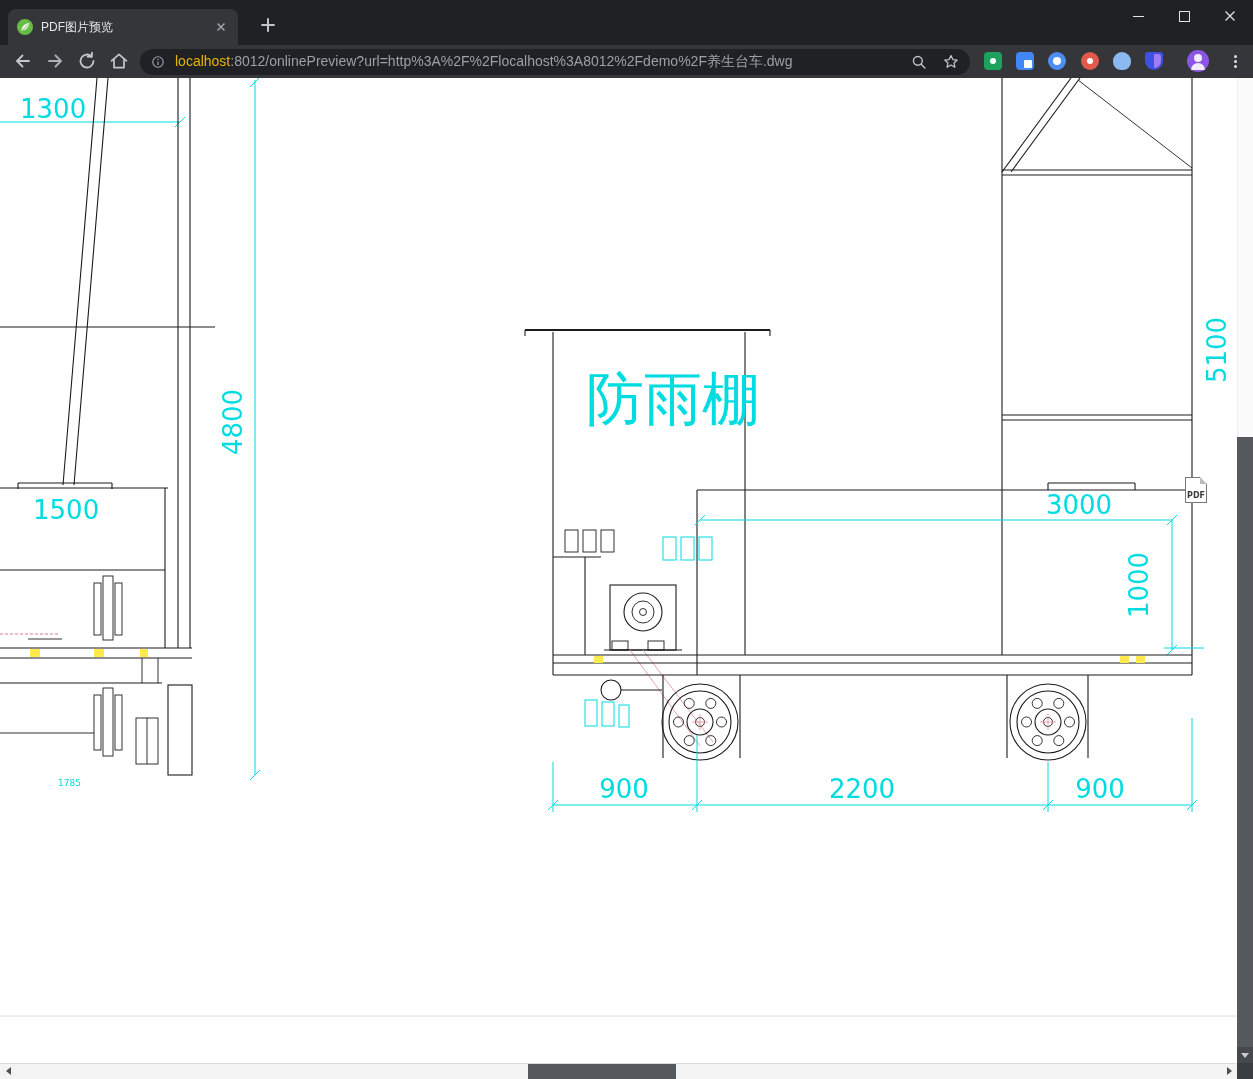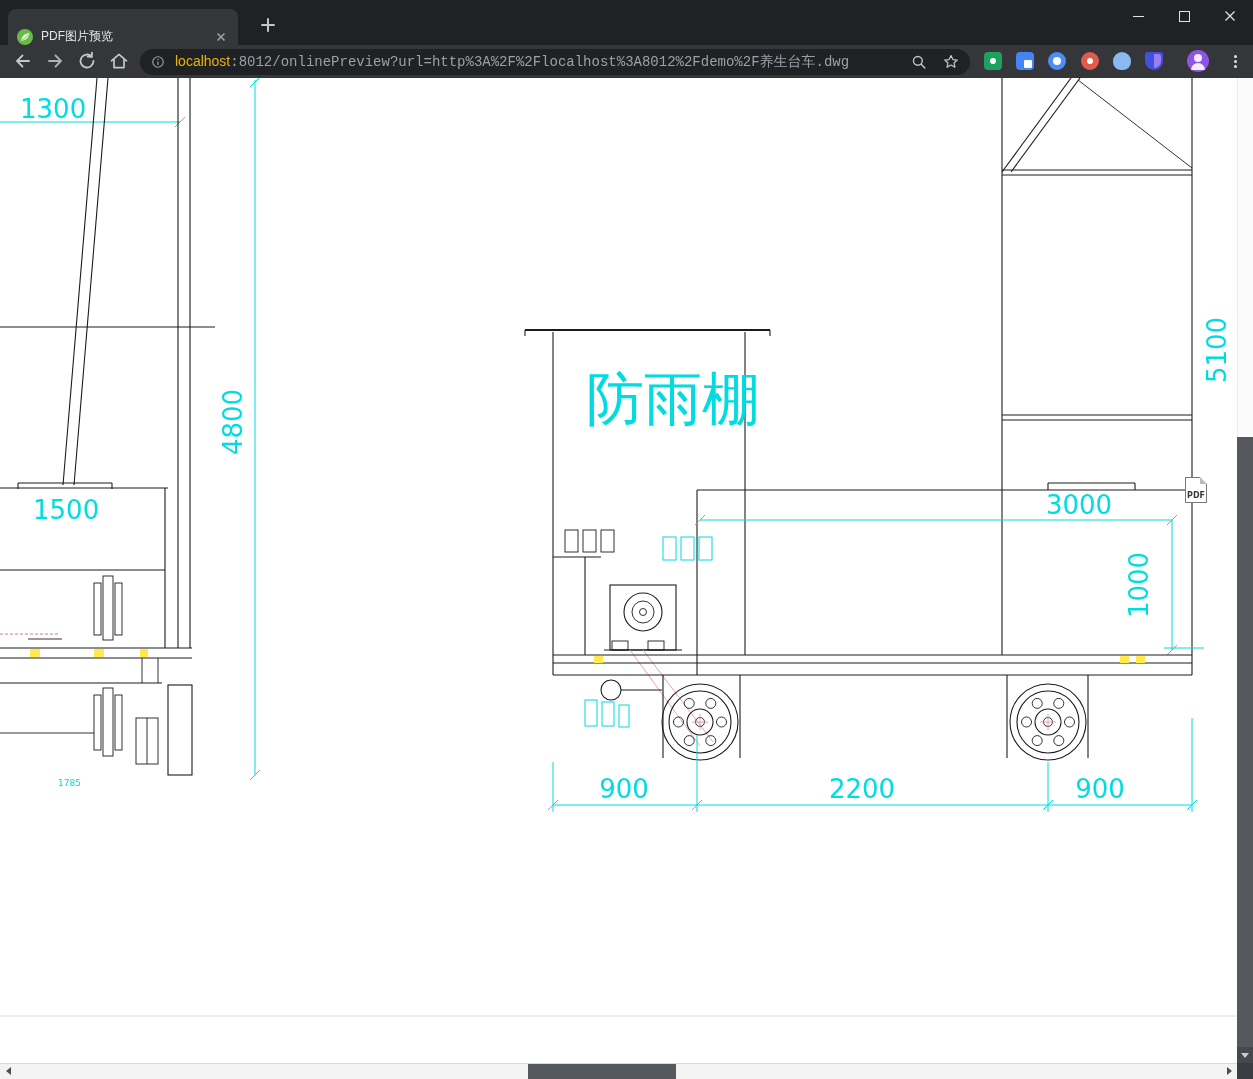--- a/index.html
+++ b/index.html
@@ -1,39 +1,39 @@
 <!DOCTYPE html>
 <html><head>
 <meta charset="utf-8">
 <style>
   html,body{margin:0;padding:0;background:#fff;font-family:"Liberation Sans",sans-serif;}
   .browser{position:relative;width:1253px;height:1079px;background:#fff;overflow:hidden;}
 
   
   .titlebar{position:absolute;left:0;top:0;width:1253px;height:45px;background:#202124;}
   .tab{position:absolute;left:8px;top:9px;width:230px;height:36px;background:#35363a;
-       border-radius:8px 8px 0 0;display:flex;align-items:flex-end;gap:8px;padding:0 9px;box-sizing:border-box;}
+       border-radius:8px 8px 0 0;display:flex;align-items:center;gap:8px;padding:0 9px;box-sizing:border-box;}
   .tab-title{flex:1;font-size:12px;color:#e4e6e9;white-space:nowrap;overflow:hidden;}
   .icon16{width:16px;height:16px;flex:0 0 auto;}
   .newtab{position:absolute;left:256px;top:13px;width:24px;height:24px;}
   .plus-h{position:absolute;left:5px;top:11px;width:14px;height:2px;background:#c2c5c9;border-radius:1px;}
   .plus-v{position:absolute;left:11px;top:5px;width:2px;height:14px;background:#c2c5c9;border-radius:1px;}
   .wincontrols{position:absolute;right:0;top:0;height:32px;display:flex;}
   .wc{width:46px;height:32px;display:flex;align-items:center;justify-content:center;}
   .wc-min{width:11px;height:1px;background:#e0e2e5;}
   .wc-max{width:9px;height:9px;border:1px solid #e0e2e5;}
 
   
   .navbar{position:absolute;left:0;top:45px;width:1253px;height:33px;background:#35363a;}
   .navicon{position:absolute;top:50px;width:22px;height:22px;}
   .omnibox{position:absolute;left:140px;top:49px;width:830px;height:26px;background:#202124;border-radius:13px;
            display:flex;align-items:center;padding:0 10px;box-sizing:border-box;}
   .url{margin-left:9px;white-space:nowrap;overflow:hidden;flex:1;font-size:14px;}
   .url-host{color:#eab308;}
-  .url-rest{color:#9aa0a6;font-family:Liberation Mono, monospace;}
+  .url-rest{color:#9aa0a6;}
   .omni-ic{width:18px;height:18px;flex:0 0 auto;margin-left:14px;}
   .ext{position:absolute;top:52px;width:18px;height:18px;border-radius:4px;}
   .ext .dot{position:absolute;left:6px;top:6px;width:6px;height:6px;background:#fff;border-radius:50%;}
   .avatar{position:absolute;left:1187px;top:50px;width:22px;height:22px;border-radius:50%;background:#8d54e8;}
   .avatar .head{position:absolute;left:7px;top:4px;width:8px;height:8px;background:#f2ecff;border-radius:50%;}
   .avatar .body{position:absolute;left:4px;top:13px;width:14px;height:7px;background:#f2ecff;border-radius:7px 7px 0 0;}
   .kebab{position:absolute;left:1227px;top:51px;width:16px;height:20px;display:flex;flex-direction:column;
          align-items:center;justify-content:center;gap:2px;}
   .kebab i{width:3px;height:3px;background:#dfe2e6;border-radius:50%;}
 

